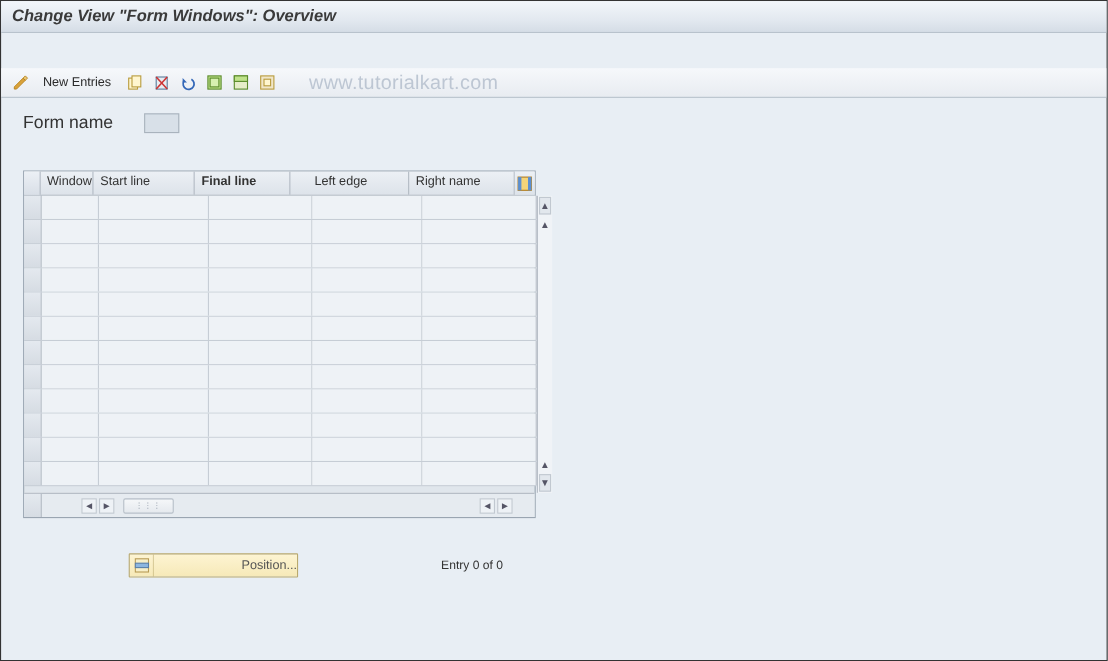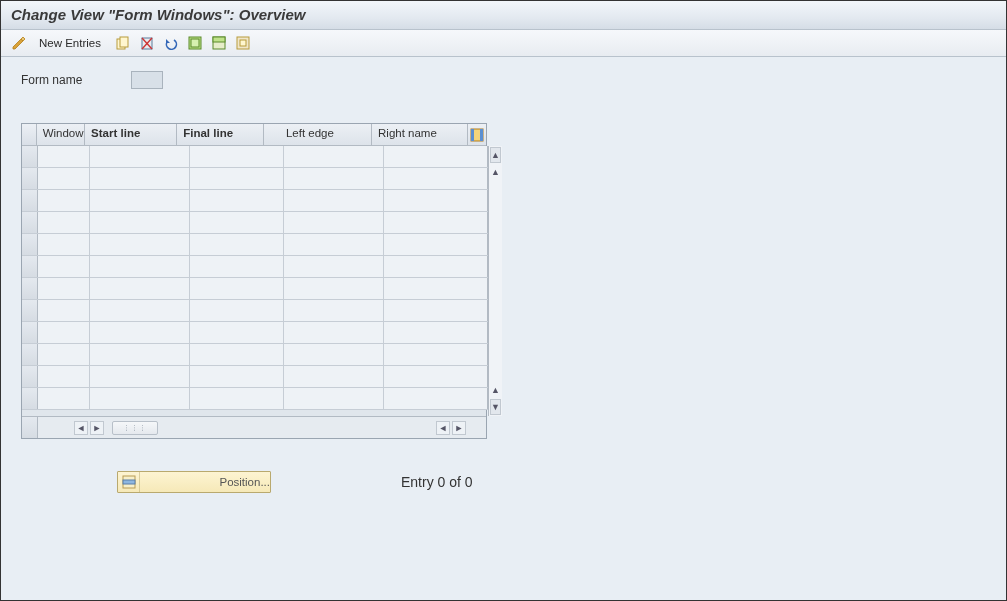--- a/index.html
+++ b/index.html
@@ -27,20 +27,21 @@
 
   
   .toolbar {
     background: linear-gradient(to bottom, #f6f8fb 0%, #e8ecf1 100%);
     border-bottom: 1px solid #b8c2cc;
     padding: 3px 8px;
     display: flex;
     align-items: center;
     gap: 4px;
     position: relative;
+    margin-top: 32px;
   }
   .tb-btn {
     width: 20px; height: 20px;
     display: inline-flex; align-items: center; justify-content: center;
     cursor: pointer;
     border-radius: 2px;
   }
   .new-entries {
     font-size: 11.5px;
     padding: 3px 6px;
@@ -62,21 +63,21 @@
 
   
   .content {
     padding: 14px 20px;
     position: relative;
     height: calc(100% - 56px);
   }
 
   
   .field-row { display: flex; align-items: center; gap: 10px; margin-bottom: 34px; }
-  .field-label { font-size: 12px; color: #333; width: 100px; }
+  .field-label { font-size: 16px; color: #333; width: 100px; }
   .field-input {
     width: 32px; height: 18px;
     background: #d8e0e8;
     border: 1px solid #a9b3bd;
   }
 
   
   .grid-wrap {
     width: 466px;
     border: 1px solid #9aa5b1;
@@ -92,21 +93,21 @@
   .col-handle { width: 16px; border-right: 1px solid #b2bac3; background: linear-gradient(to bottom,#ecf0f5,#d9dfe7); }
   .col {
     border-right: 1px solid #b2bac3;
     padding: 3px 6px;
     font-size: 11.5px;
     color: #333;
     white-space: nowrap;
     overflow: hidden;
   }
   .c-window   { width: 52px; }
-  .c-start    { width: 100px; font-weight: bold; }
+  .c-start    { width: 100px; }
   .c-final    { width: 94px; font-weight: bold; }
   .c-left     { width: 100px; margin-left: 16px; }
   .c-right    { width: 104px; }
   .col-settings {
     width: 20px;
     display: flex; align-items: center; justify-content: center;
     cursor: pointer;
     background: linear-gradient(to bottom,#ecf0f5,#dde3ea);
   }
 
@@ -197,21 +198,21 @@
     font-size:11.5px; color:#555;
     cursor:pointer;
     border-radius:1px;
   }
   .pos-btn .pib {
     width:22px; height:100%;
     display:flex; align-items:center; justify-content:center;
     border-right:1px solid rgba(185,169,110,0.5);
   }
   .pos-btn .plabel { flex:1; text-align:right; }
-  .entry-status { font-size:14px; color:#333;text-align:right; }
+  .entry-status { font-size:11px; color:#333;text-align:right; }
 </style>
 </head>
 <body>
 
 <div class="title-bar">
   <span class="title-text">Change View "Form Windows": Overview</span>
 </div>
 
 <div class="toolbar">
   <span class="tb-btn" title="Display/Change">
@@ -251,20 +252,21 @@
         <rect x="2" y="2" width="12" height="12" fill="#e6edc9" stroke="#5a8a2a"></rect>
         <rect x="2" y="2" width="12" height="5" fill="#bfe28a" stroke="#5a8a2a"></rect>
       </svg>
   </span>
   <span class="tb-btn" title="Deselect All">
     <svg width="16" height="16">
         <rect x="2" y="2" width="12" height="12" fill="#f0e6c9" stroke="#b89b3c"></rect>
         <rect x="5" y="5" width="6" height="6" fill="#fff6cf" stroke="#b89b3c"></rect>
       </svg>
   </span>
+  <span class="watermark">www.tutorialkart.com</span>
 </div>
 
 <div class="content">
 
   <div class="field-row">
     <span class="field-label">Form name</span>
     <div class="field-input" title=""></div>
   </div>
 
   <div class="grid-wrap">

